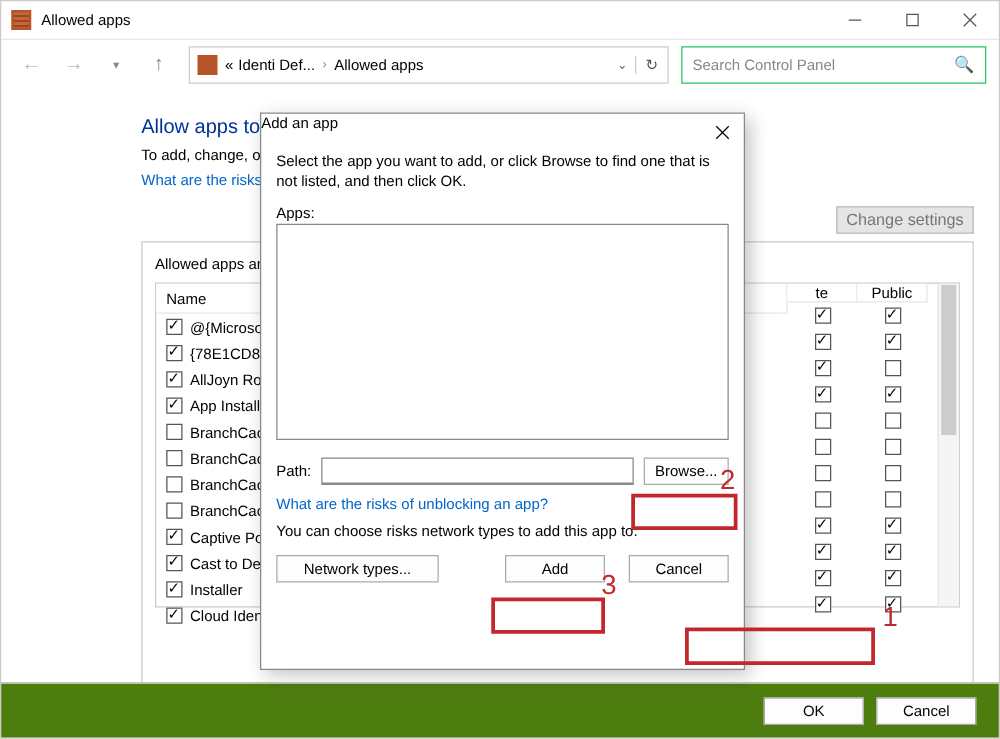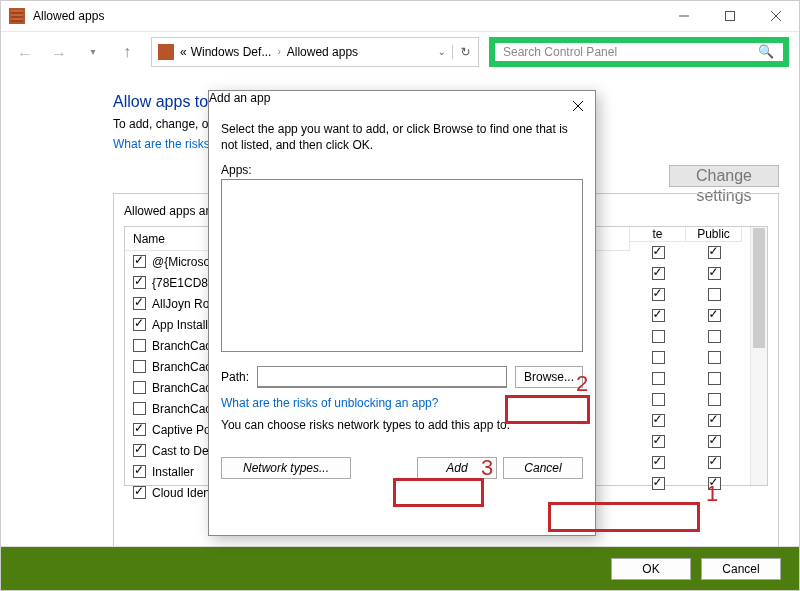--- a/index.html
+++ b/index.html
@@ -18,30 +18,30 @@
   
   .navbar { height: 40px; display:flex; align-items:center; padding: 0 10px; gap: 6px; border-top:1px solid #f5f5f5; }
   .nav-arrow { width:28px; height:28px; display:flex; align-items:center; justify-content:center; color:#888; font-size:16px; }
   .nav-arrow.disabled { color:#bbb; }
   .breadcrumb { flex:1; height:30px; border:1px solid #ccc; display:flex; align-items:center; padding:0 6px; margin: 0 4px; background:#fff; }
   .breadcrumb .bc-icon { width:16px; height:16px; background:#b55528; margin-right:6px; }
   .breadcrumb .bc-sep { color:#888; margin:0 6px; font-size:10px;}
   .breadcrumb .bc-text { white-space:nowrap; }
   .breadcrumb .dropdown { margin-left:auto; margin-right:6px; color:#666; font-size:10px;}
   .breadcrumb .refresh { width:20px; text-align:center; border-left:1px solid #ccc; padding-left:6px; color:#555;}
-  .searchbox { width:300px; height:30px; border:6px solid #22c55e; display:flex; align-items:center; padding:0 8px; color:#888; }
+  .searchbox { width:244px; height:30px; border:1px solid #22c55e; display:flex; align-items:center; padding:0 8px; color:#888; }
   .searchbox .spacer { flex:1; }
   .searchbox .search-icon { font-size:13px; color:#666; }
 
   
   .content { position:absolute; top:92px; left:112px; right:16px; }
   .heading { color:#003399; font-size:16px; margin-bottom:6px; }
   .subtext { font-size:12px; margin-bottom:6px; }
   .link { color:#0066cc; font-size:12px; }
-  .change-btn { position:absolute; top:72px; right:4px; width:110px; height:22px; border:1px solid #bbb; background:#e5e5e5; color:#777; text-align:center; line-height:20px; font-size:16px; }
+  .change-btn { position:absolute; top:72px; right:4px; width:110px; height:22px; border:1px solid #bbb; background:#e5e5e5; color:#777; text-align:center; line-height:20px; font-size:13px; }
   .panel-border { position:absolute; top:100px; left:0; right:4px; bottom:-398px; border:1px solid #ccc; padding:10px 10px 0 10px; }
   .panel-title { font-size:12px; margin-bottom:8px; }
 
   
   .table-wrap { border:1px solid #ccc; height:260px; display:flex; }
   .table-left { flex:1; }
   .table-right { width:120px; display:flex; }
   .thead { height:24px; display:flex; align-items:center; border-bottom:1px solid #e5e5e5; background:#fff; font-size:12px; }
   .thead .th { padding:0 8px; border-right:1px solid #e5e5e5; height:100%; display:flex; align-items:center; }
   .rows { }
@@ -64,21 +64,21 @@
   .dialog-title { height:30px; display:flex; align-items:flex-start; padding:0 0; position:relative;}
   .dialog-title .close { position:absolute; right:6px; top:4px; width:22px; height:22px; display:flex; align-items:center; justify-content:center; }
   .dialog-body { padding: 0 12px; font-size:12px; }
   .dialog-instr { margin:0 0 10px; line-height:1.35; }
   .apps-label { margin-bottom:2px; }
   .apps-list { border:1px solid #888; height:173px; background:#fff; }
   .path-row { display:flex; align-items:center; gap:8px; margin-top:14px; }
   .path-input { flex:1; height:22px; border:1px solid #888; border-bottom:2px solid #888; background:#fff; }
   .dialog .link { display:block; margin-top:8px; }
   .net-text { margin-top:8px; }
-  .dialog-buttons { display:flex; gap:6px; margin-top:25px;font-style:italic; }
+  .dialog-buttons { display:flex; gap:19px; margin-top:12px; }
   .dialog-buttons .spacer { flex:1; }
 
   
   .anno-box { position:absolute; border:3px solid #c1272d; pointer-events:none; z-index:100; }
   .anno-num { position:absolute; color:#c1272d; font-size:22px; font-weight:400; z-index:101; font-family: "Segoe UI", Arial, sans-serif; }
 
   
   .bottombar { position:absolute; left:0; right:0; bottom:0; height:44px; border-top:1px solid #ddd; background:#4d7c0f; display:flex; justify-content:flex-end; align-items:center; gap:10px; padding-right:18px; }
   .bottombar .btn { width:80px; }
 
@@ -114,21 +114,21 @@
   </div>
 
   <div class="navbar sep-line">
     <div class="nav-arrow disabled">←</div>
     <div class="nav-arrow disabled">→</div>
     <div class="nav-arrow" style="font-size:10px;">▾</div>
     <div class="nav-arrow">↑</div>
     <div class="breadcrumb">
       <span class="bc-icon"></span>
       <span class="bc-text">«</span>
-      <span class="bc-text" style="margin-left:4px">Windows Def...</span>
+      <span class="bc-text" style="margin-left:4px">Identi Def...</span>
       <span class="bc-sep">›</span>
       <span class="bc-text">Allowed apps</span>
       <span class="dropdown">⌄</span>
       <span class="refresh">↻</span>
     </div>
     <div class="searchbox">
       <span>Search Control Panel</span>
       <span class="spacer"></span>
       <span class="search-icon">🔍</span>
     </div>

